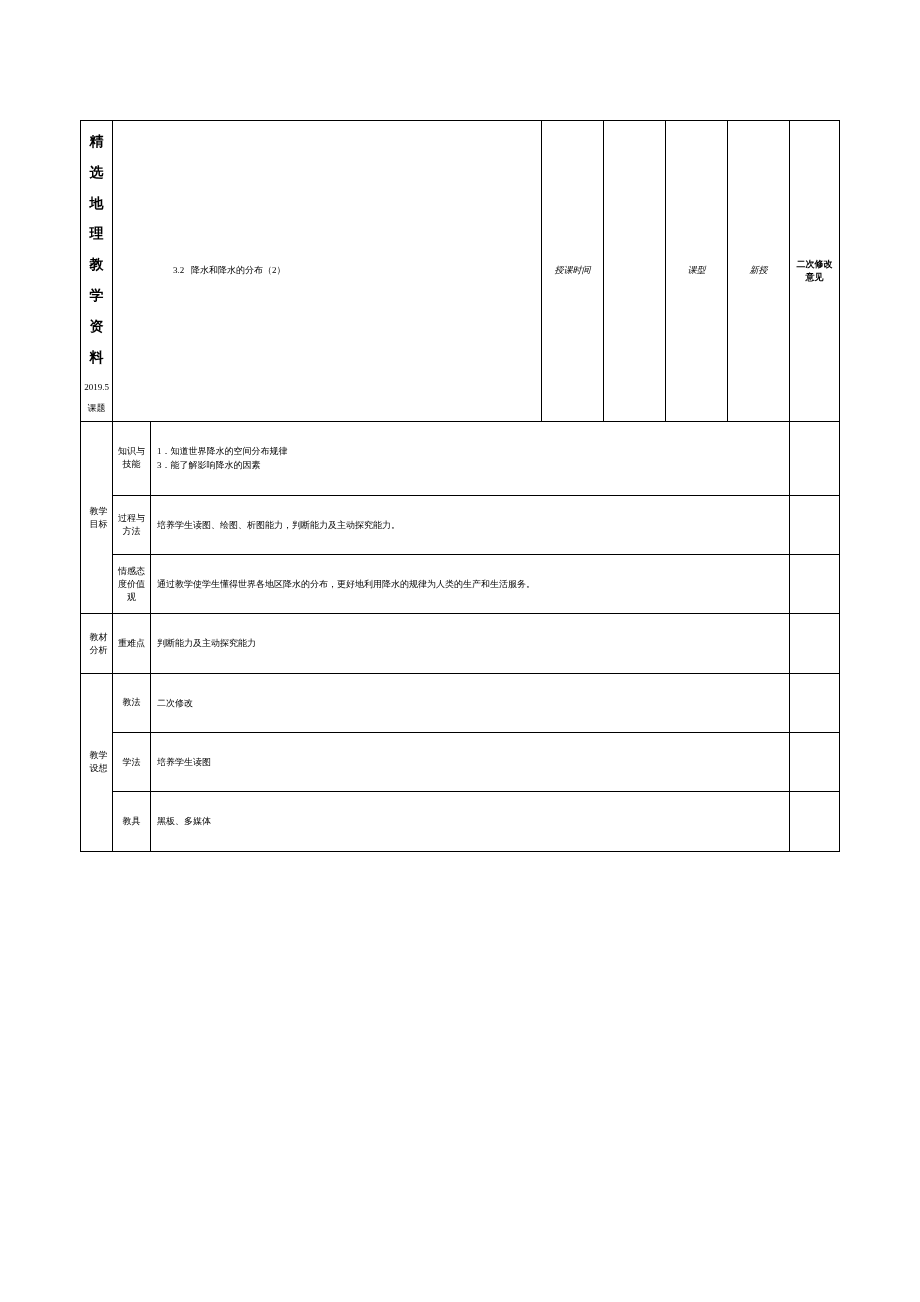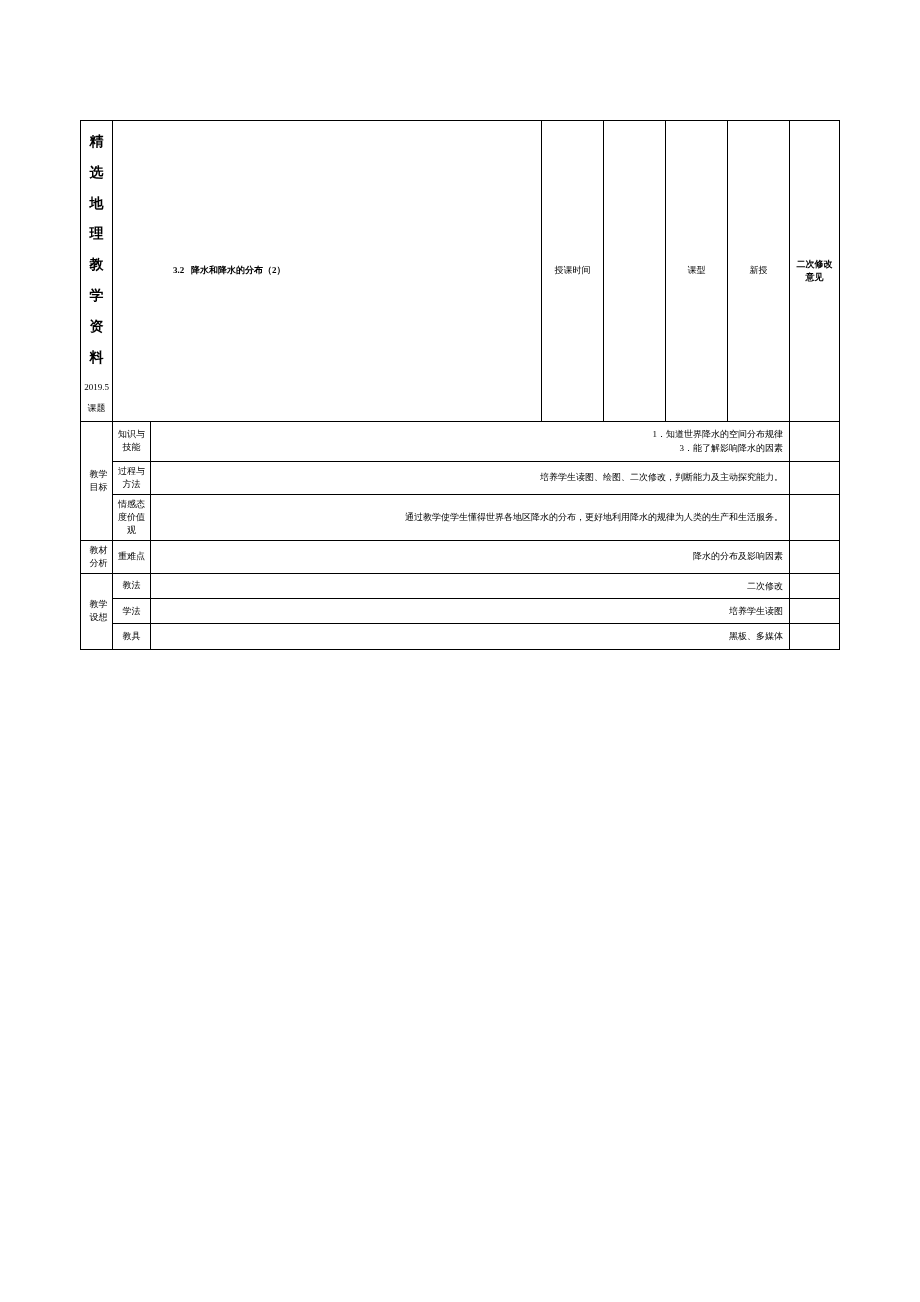--- a/index.html
+++ b/index.html
@@ -42,33 +42,34 @@
     }
     .vertical-header .small {
       font-size: 9px;
       font-weight: normal;
       line-height: 1.3;
       margin-top: 9px;
     }
     .title-cell {
       text-align: left;
       padding-left: 60px;
-      font-weight: bold;
+      font-weight: normal;
       width: 260px;
     }
     .center {
       text-align: center;
     }
     .content-cell {
-      text-align: right;
-      padding: 5px 6px;
+      text-align: left;
+      padding: 22px 6px;
       line-height: 1.6;
     }
     .mid-col {
       width: 62px;
+      font-style: italic;
     }
     .last-col {
       width: 50px;
       font-weight: bold;
     }
   </style>
 </head>
 <body>
 
 <table>
@@ -106,41 +107,41 @@
       <div>3．能了解影响降水的因素</div>
     </td>
     <td class="last-col"></td>
   </tr>
 
   <tr>
     <td class="col-2 center">
       <span>过</span><span>程</span><span>与</span><br>
       <span>方</span><span>法</span>
     </td>
-    <td class="content-cell" colspan="5">培养学生读图、绘图、二次修改，判断能力及主动探究能力。</td>
+    <td class="content-cell" colspan="5">培养学生读图、绘图、析图能力，判断能力及主动探究能力。</td>
     <td class="last-col"></td>
   </tr>
 
   <tr>
     <td class="col-2 center">
       <span>情</span><span>感</span><span>态</span><br>
       <span>度</span><span>价</span><span>值</span><br>
       <span>观</span>
     </td>
     <td class="content-cell" colspan="5">通过教学使学生懂得世界各地区降水的分布，更好地利用降水的规律为人类的生产和生活服务。</td>
     <td class="last-col"></td>
   </tr>
 
   <tr>
     <td class="col-1 center">
       <span>教</span><span>材</span><br>
       <span>分</span><span>析</span>
     </td>
     <td class="col-2 center">重难点</td>
-    <td class="content-cell" colspan="5">降水的分布及影响因素</td>
+    <td class="content-cell" colspan="5">判断能力及主动探究能力</td>
     <td class="last-col"></td>
   </tr>
 
   <tr>
     <td class="col-1 center" rowspan="3">
       <span>教</span><span>学</span><br>
       <span>设</span><span>想</span>
     </td>
     <td class="col-2 center">教法</td>
     <td class="content-cell center" colspan="5">二次修改</td>

